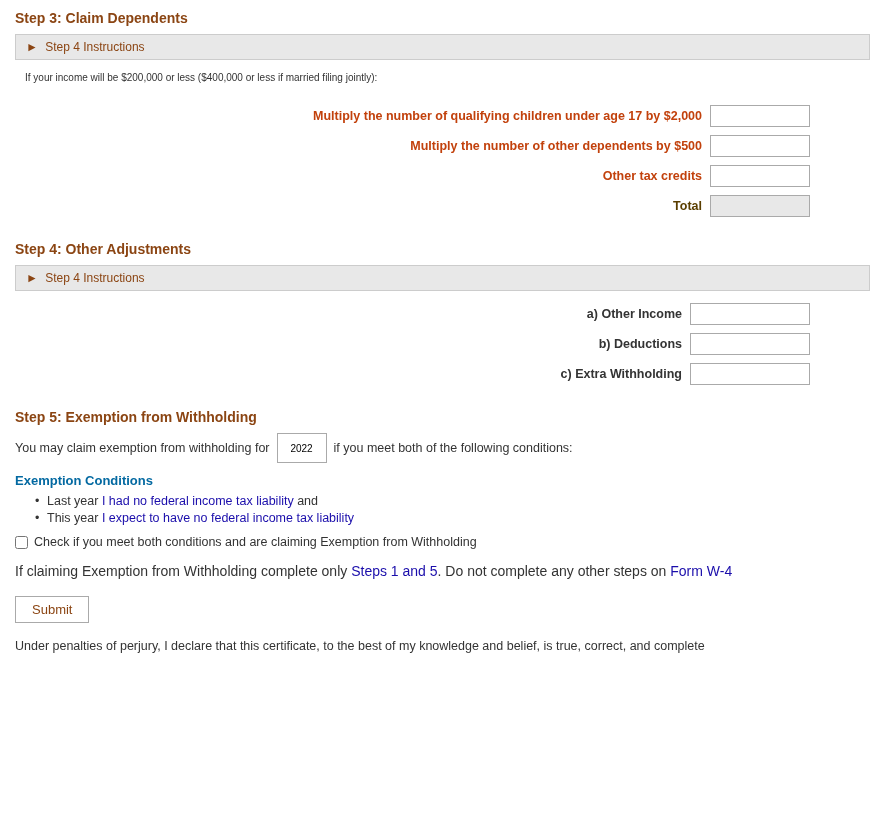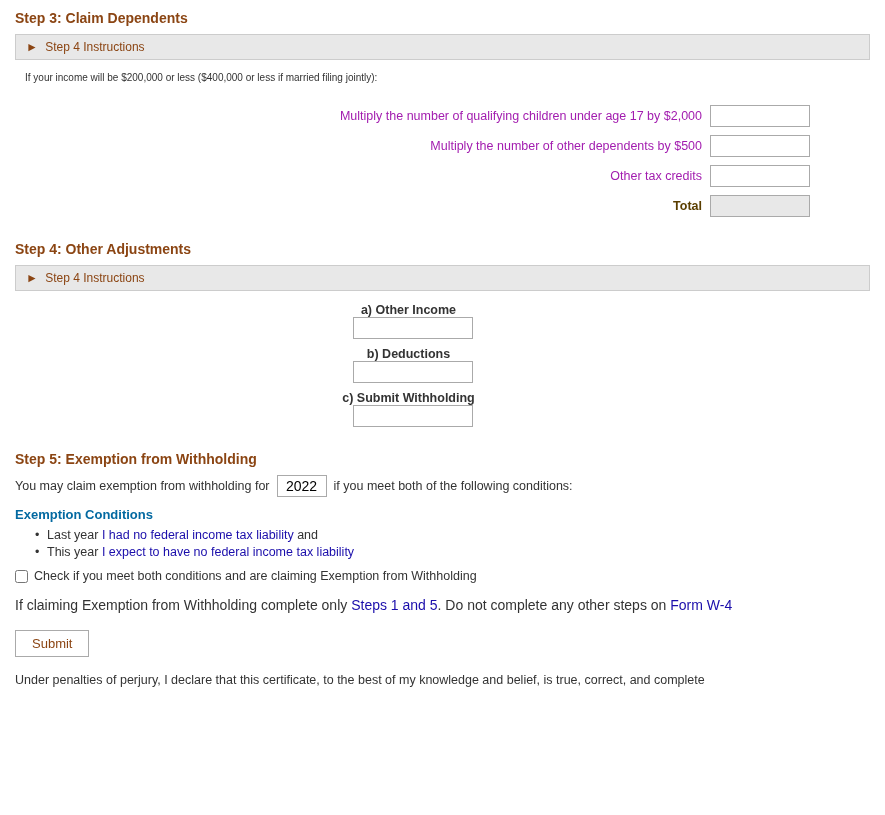--- a/index.html
+++ b/index.html
@@ -38,22 +38,22 @@
       padding-left: 10px;
     }
     .field-row {
       display: flex;
       align-items: center;
       justify-content: flex-end;
       margin-bottom: 8px;
       padding-right: 60px;
     }
     .field-label {
-      font-weight: normal;
-      color: #a21caf;
+      font-weight: bold;
+      color: #c2410c;
       font-size: 12.5px;
       margin-right: 8px;
       text-align: right;
     }
     .field-input {
       border: 1px solid #aaa;
       padding: 2px 4px;
       width: 100px;
       height: 22px;
       font-size: 12px;
@@ -76,21 +76,20 @@
     }
     .section-block {
       margin-bottom: 24px;
     }
     .step4-field-row {
       display: flex;
       align-items: center;
       justify-content: flex-end;
       margin-bottom: 8px;
       padding-right: 60px;
-      flex-direction: column;
     }
     .step4-label {
       font-weight: bold;
       color: #333;
       font-size: 12.5px;
       margin-right: 8px;
       text-align: right;
     }
     .step4-input {
       border: 1px solid #aaa;
@@ -106,22 +105,22 @@
       font-size: 12.5px;
       margin-bottom: 10px;
       display: flex;
       align-items: center;
       gap: 7px;
     }
     .year-input {
       border: 1px solid #aaa;
       padding: 2px 4px;
       width: 50px;
-      height: 22px;
-      font-size: 14px;
+      height: 30px;
+      font-size: 10px;
       text-align: center;
     }
     .exemption-conditions-title {
       color: #0369a1;
       font-weight: bold;
       font-size: 13px;
       margin-bottom: 6px;
     }
     .conditions-list {
       margin-left: 20px;
@@ -228,21 +227,21 @@
     <label class="step4-label">a) Other Income</label>
     <input class="step4-input" type="text" value="" style="">
   </div>
 
   <div class="step4-field-row">
     <label class="step4-label">b) Deductions</label>
     <input class="step4-input" type="text" value="" style="">
   </div>
 
   <div class="step4-field-row">
-    <label class="step4-label">c) Submit Withholding</label>
+    <label class="step4-label">c) Extra Withholding</label>
     <input class="step4-input" type="text" value="" style="">
   </div>
 </div>
 
 <div class="step5-block">
   <div class="section-title">Step 5: Exemption from Withholding</div>
 
   <p class="step5-note">
     <span>You may claim exemption from withholding for</span>
     <input class="year-input" type="text" value="2022" style="">

